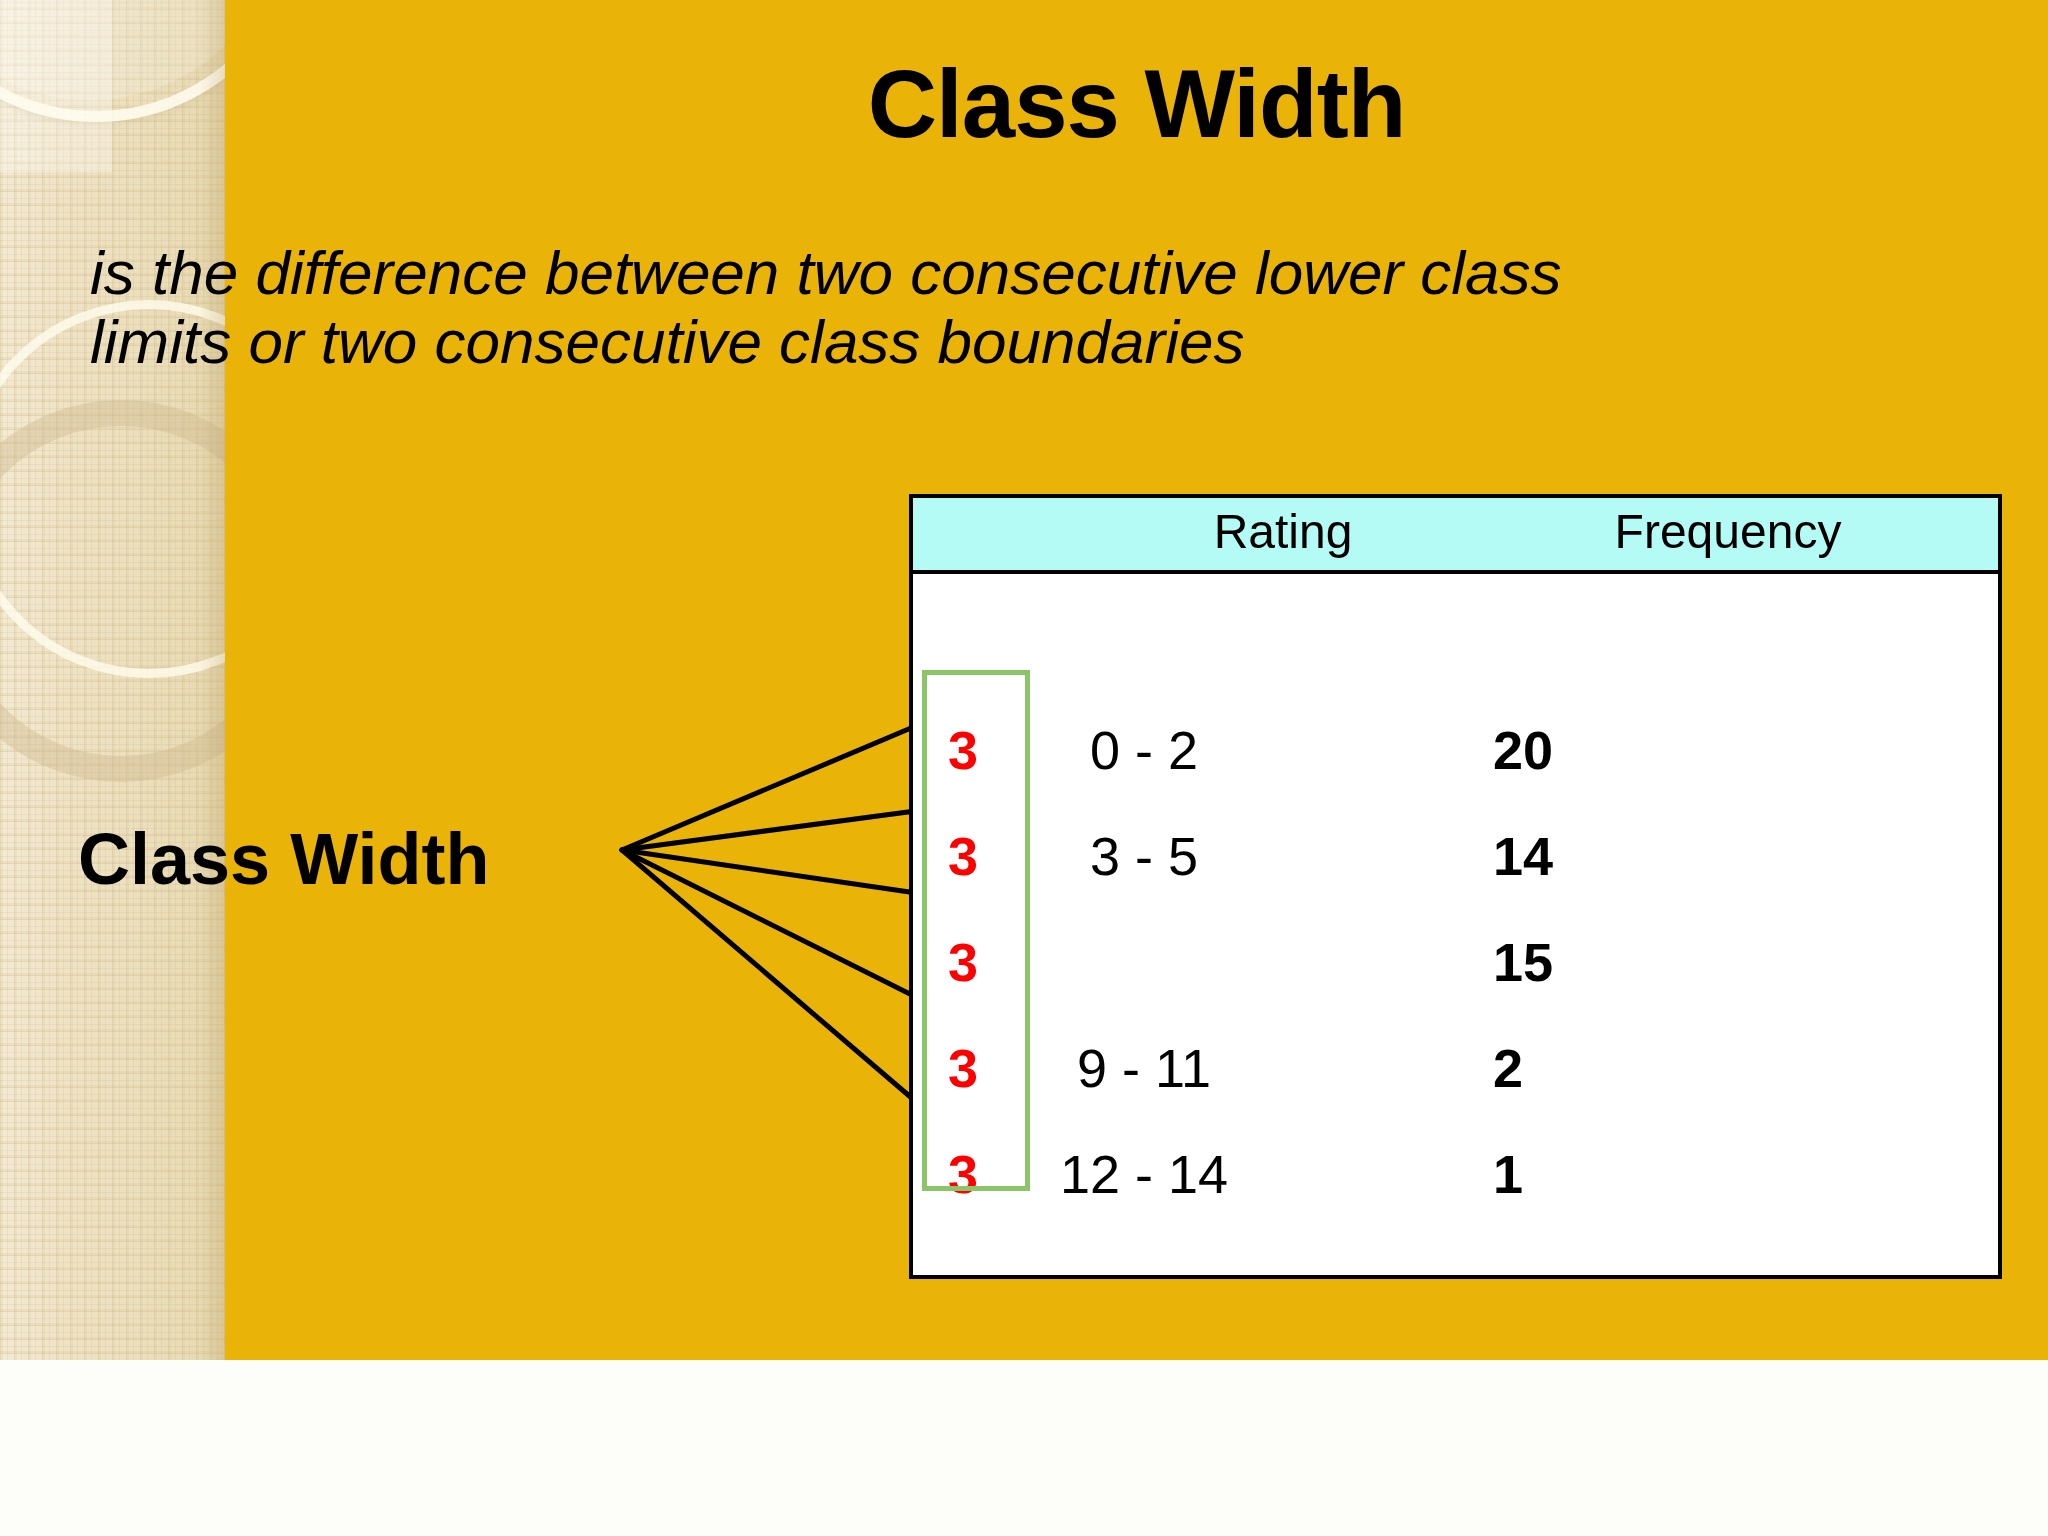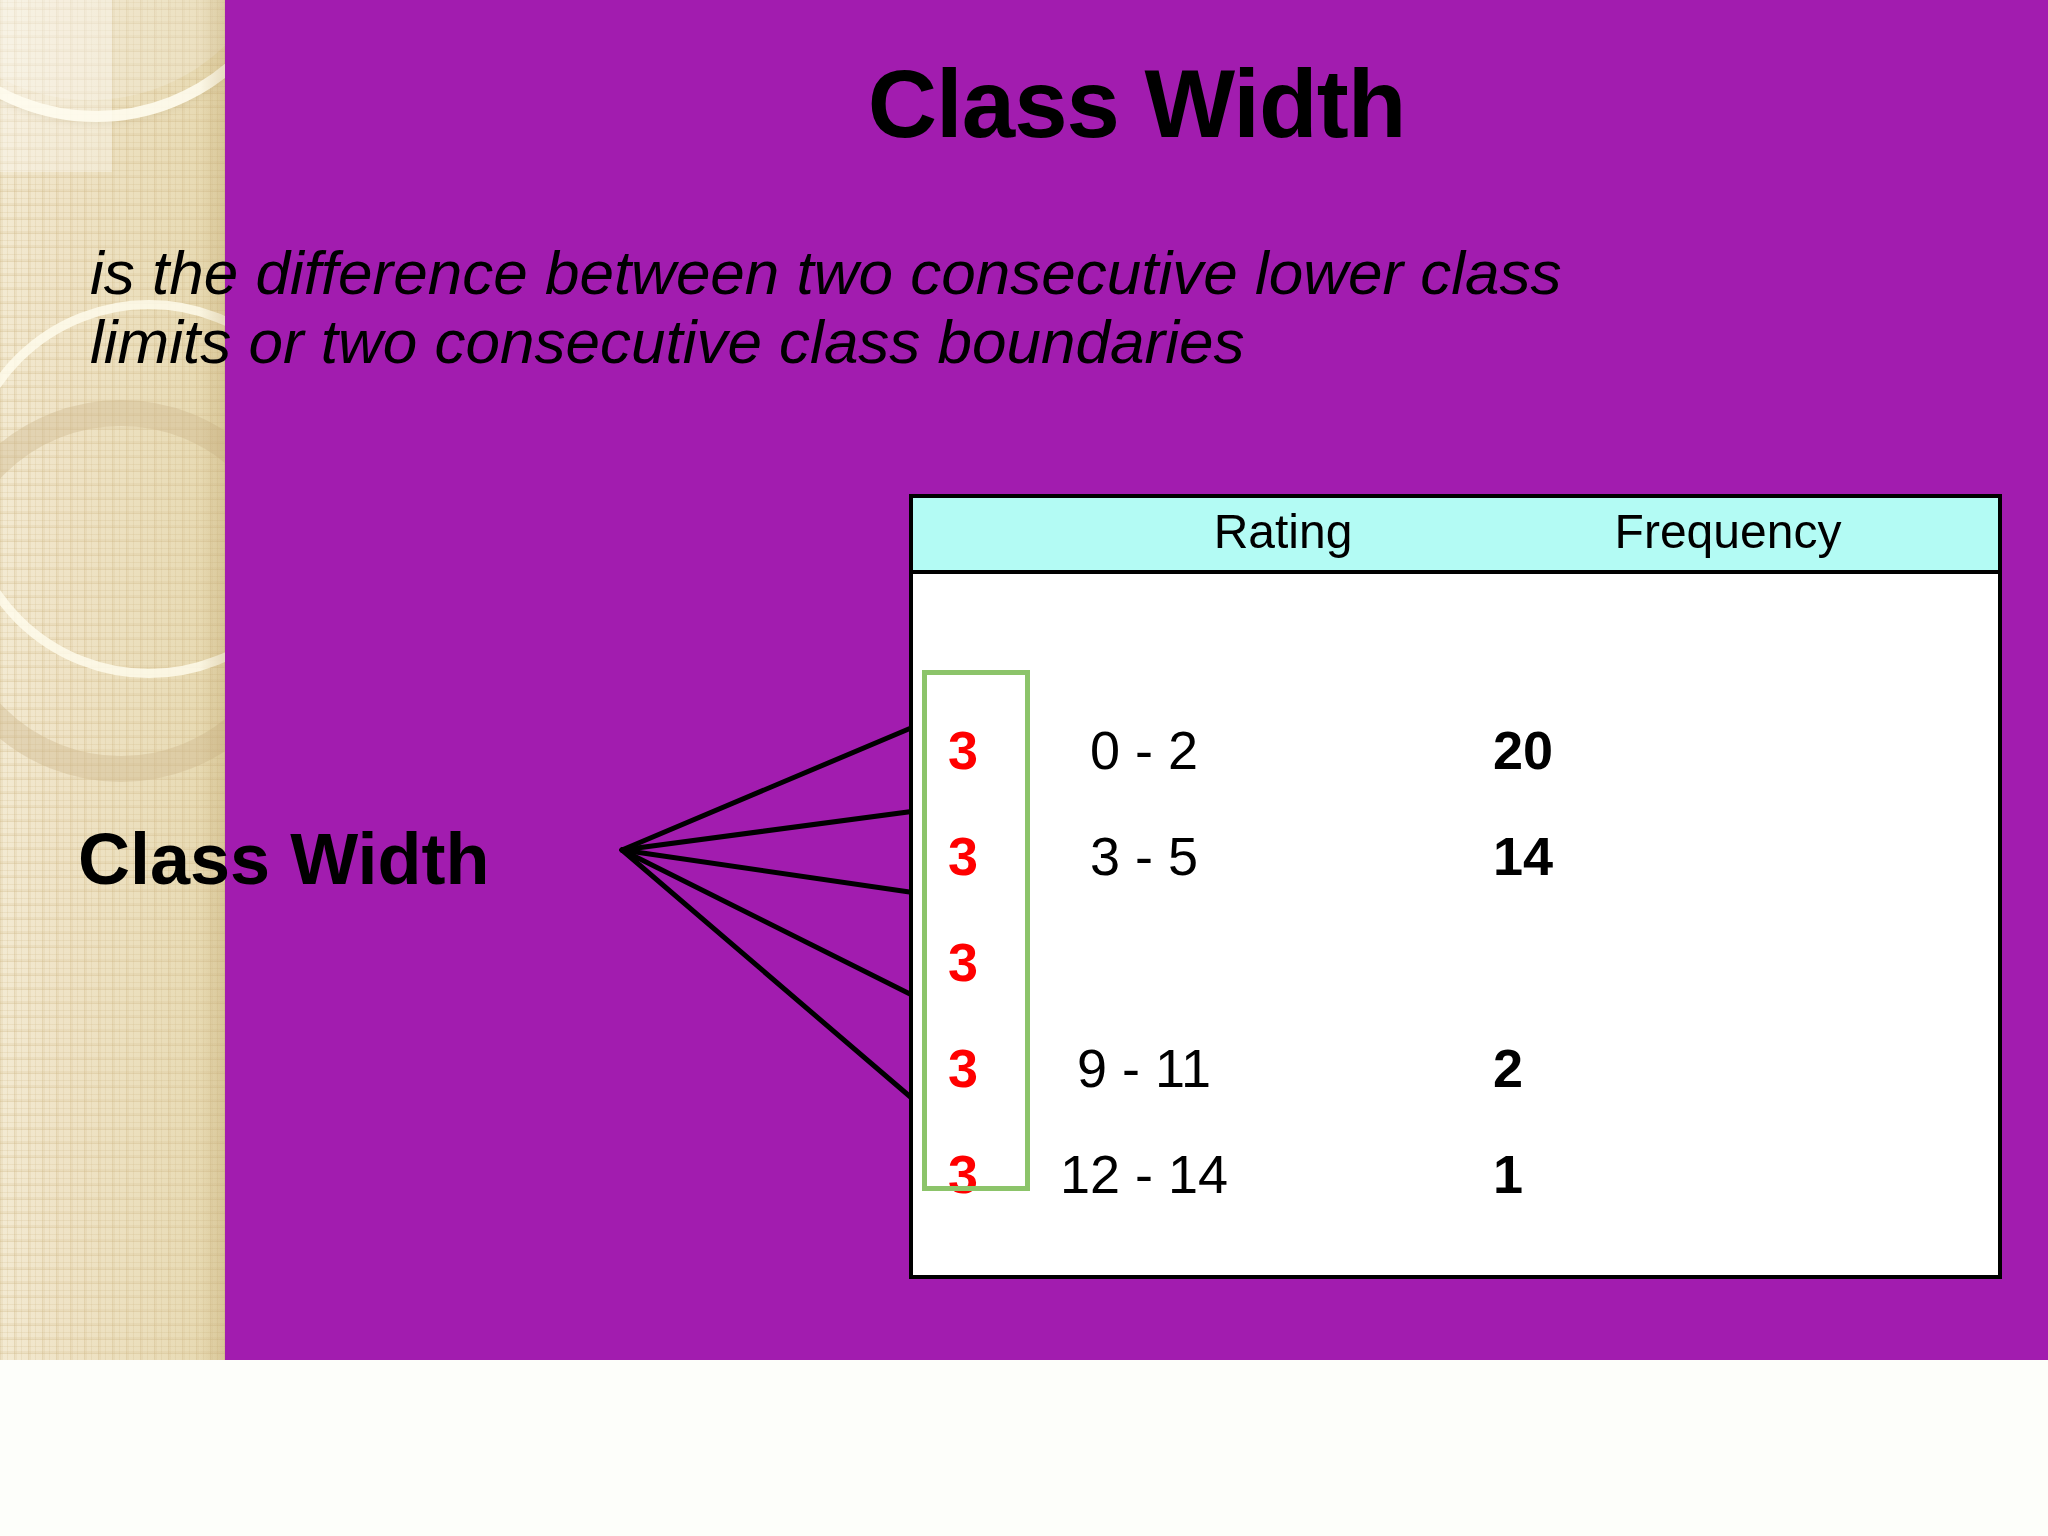--- a/index.html
+++ b/index.html
@@ -11,21 +11,21 @@
     height: 1536px;
     overflow: hidden;
     background: #fdfefa;
     font-family: "Liberation Sans", sans-serif;
   }
 
   #slide {
     position: relative;
     width: 2048px;
     height: 1360px;
-    background: #a21caf;
+    background: #eab308;
     overflow: hidden;
   }
 
   
   #sidebar {
     position: absolute;
     left: 0; top: 0;
     width: 225px;
     height: 1536px;
     overflow: hidden;
@@ -287,20 +287,21 @@
       </div>
 
       <div class="row" style="top:243px;">
         <span class="cw-cell">3</span>
         <span class="rating-cell">3 - 5</span>
         <span class="freq-cell">14</span>
       </div>
 
       <div class="row" style="top:349px;">
         <span class="cw-cell">3</span>
+        <span class="freq-cell">15</span>
       </div>
 
       <div class="row" style="top:455px;">
         <span class="cw-cell">3</span>
         <span class="rating-cell">9 - 11</span>
         <span class="freq-cell">2</span>
       </div>
 
       <div class="row" style="top:561px;">
         <span class="cw-cell">3</span>

